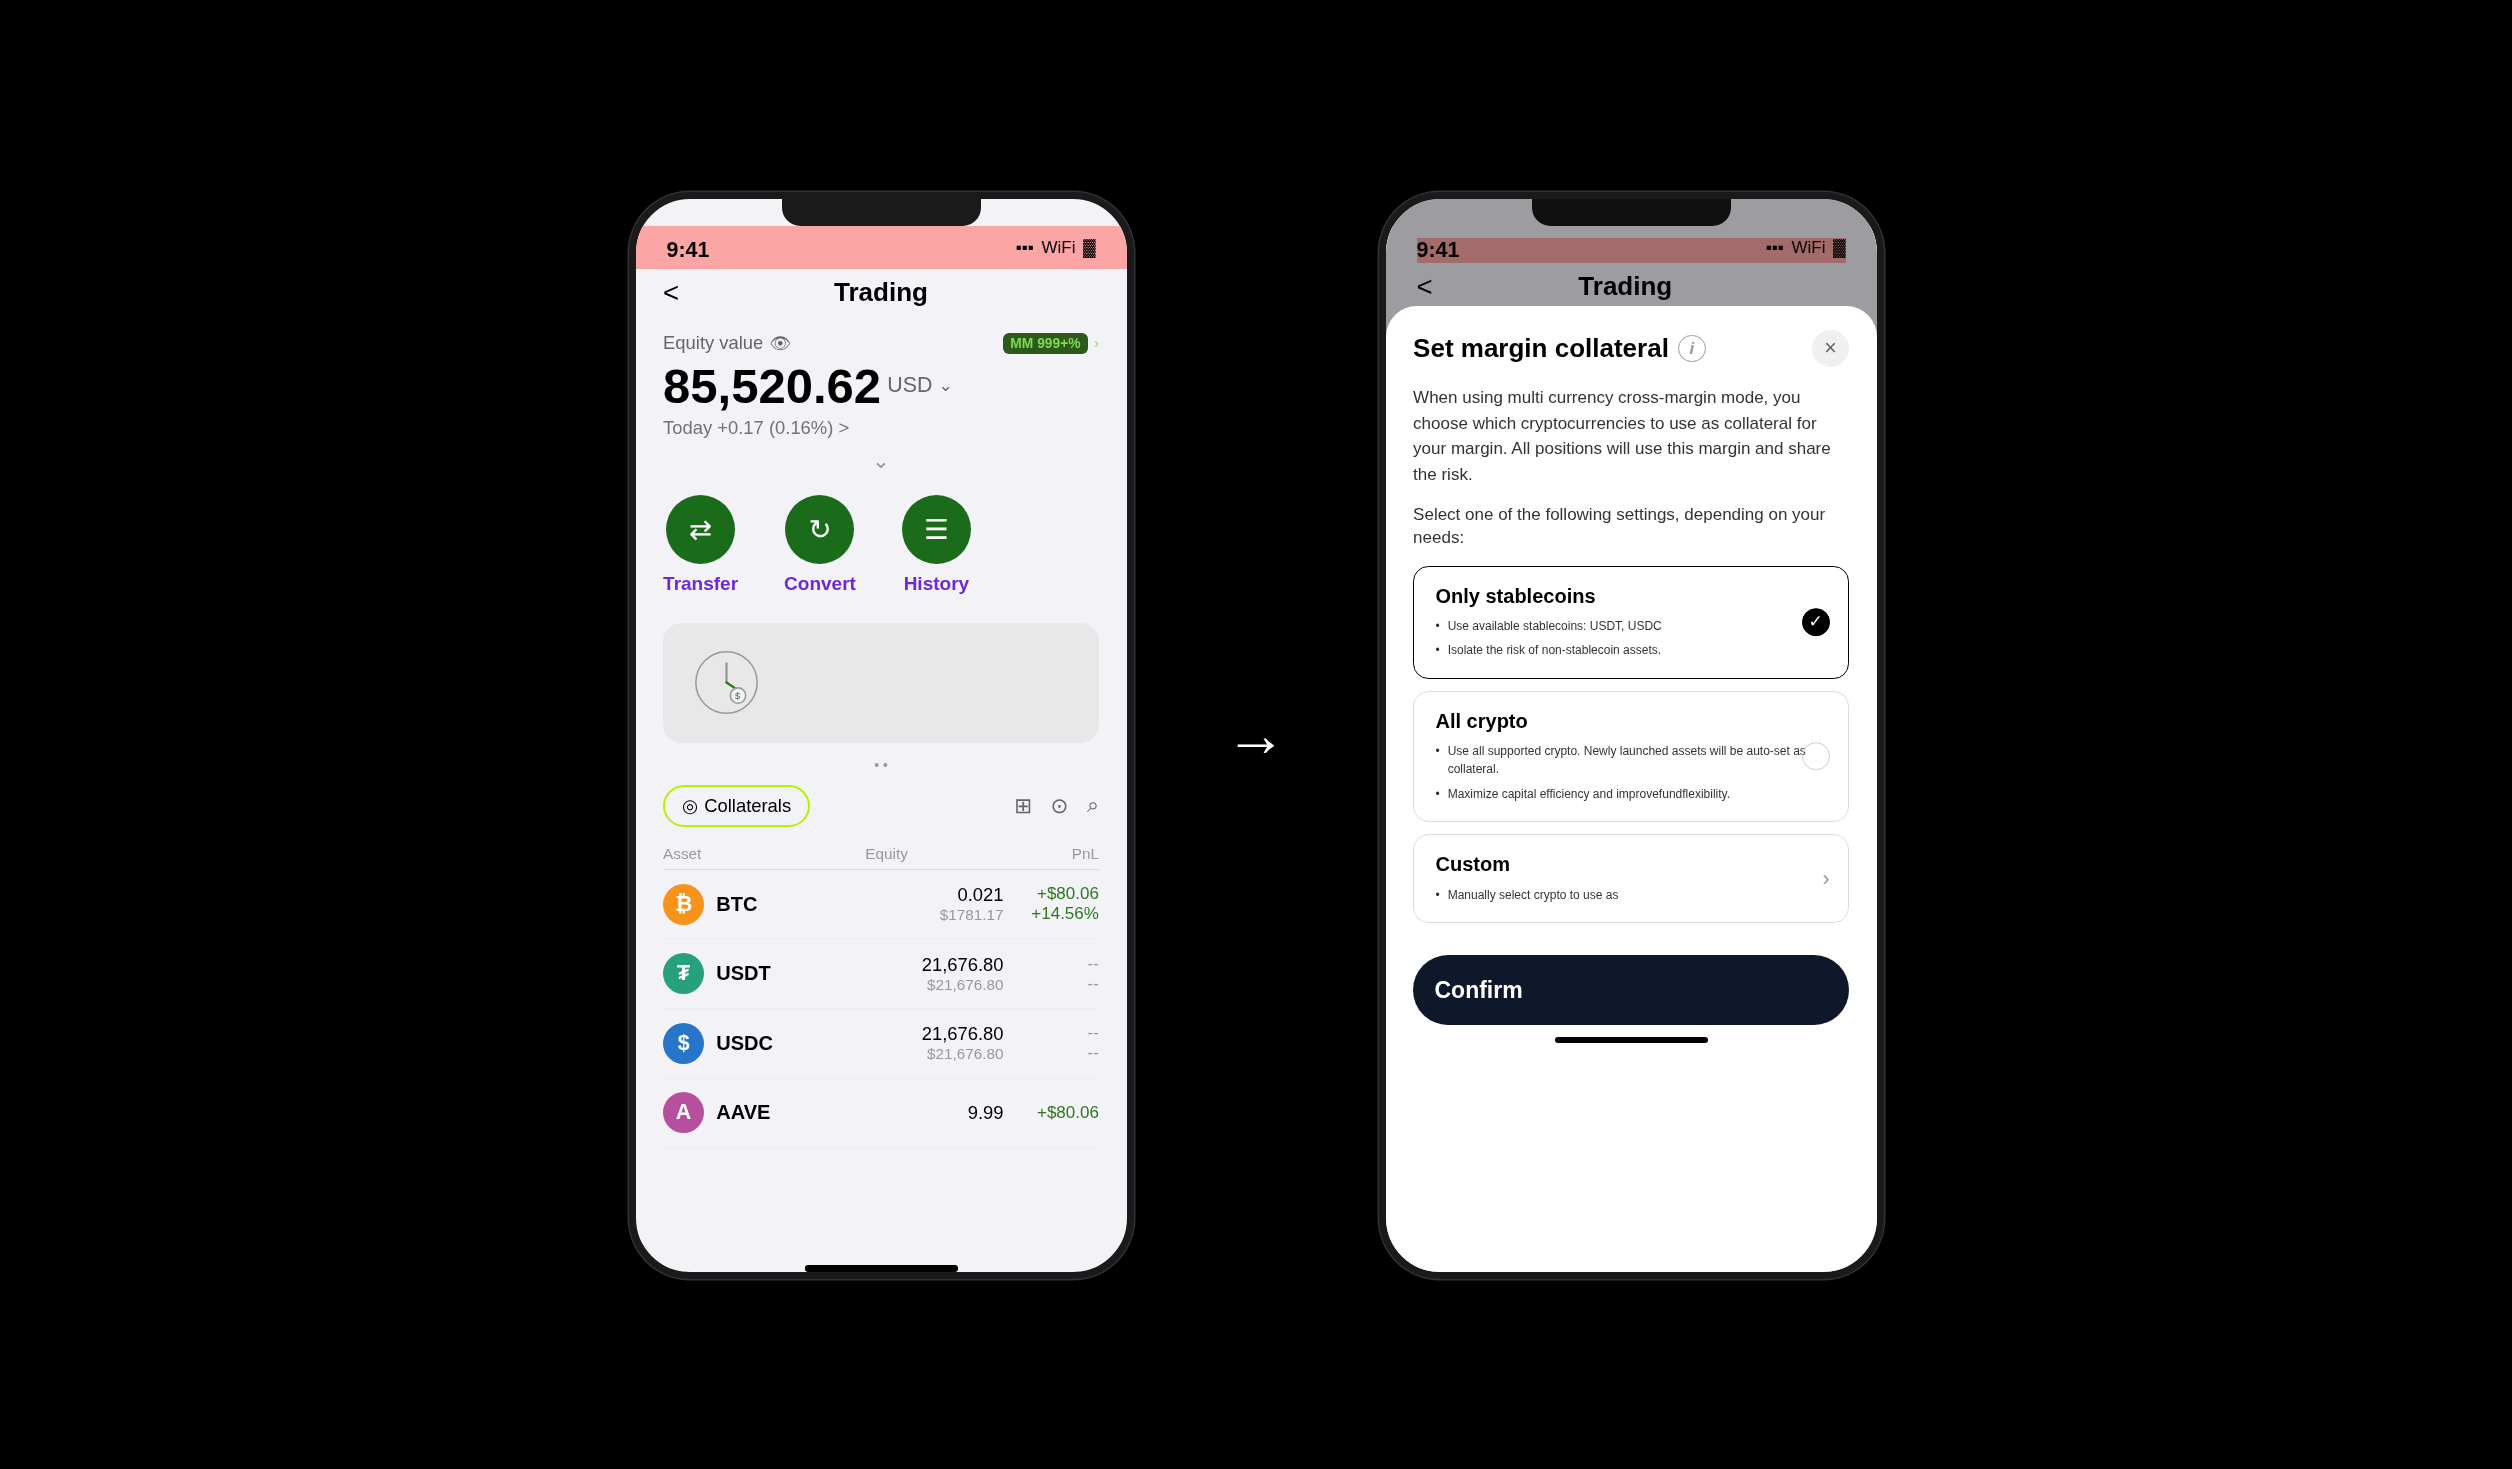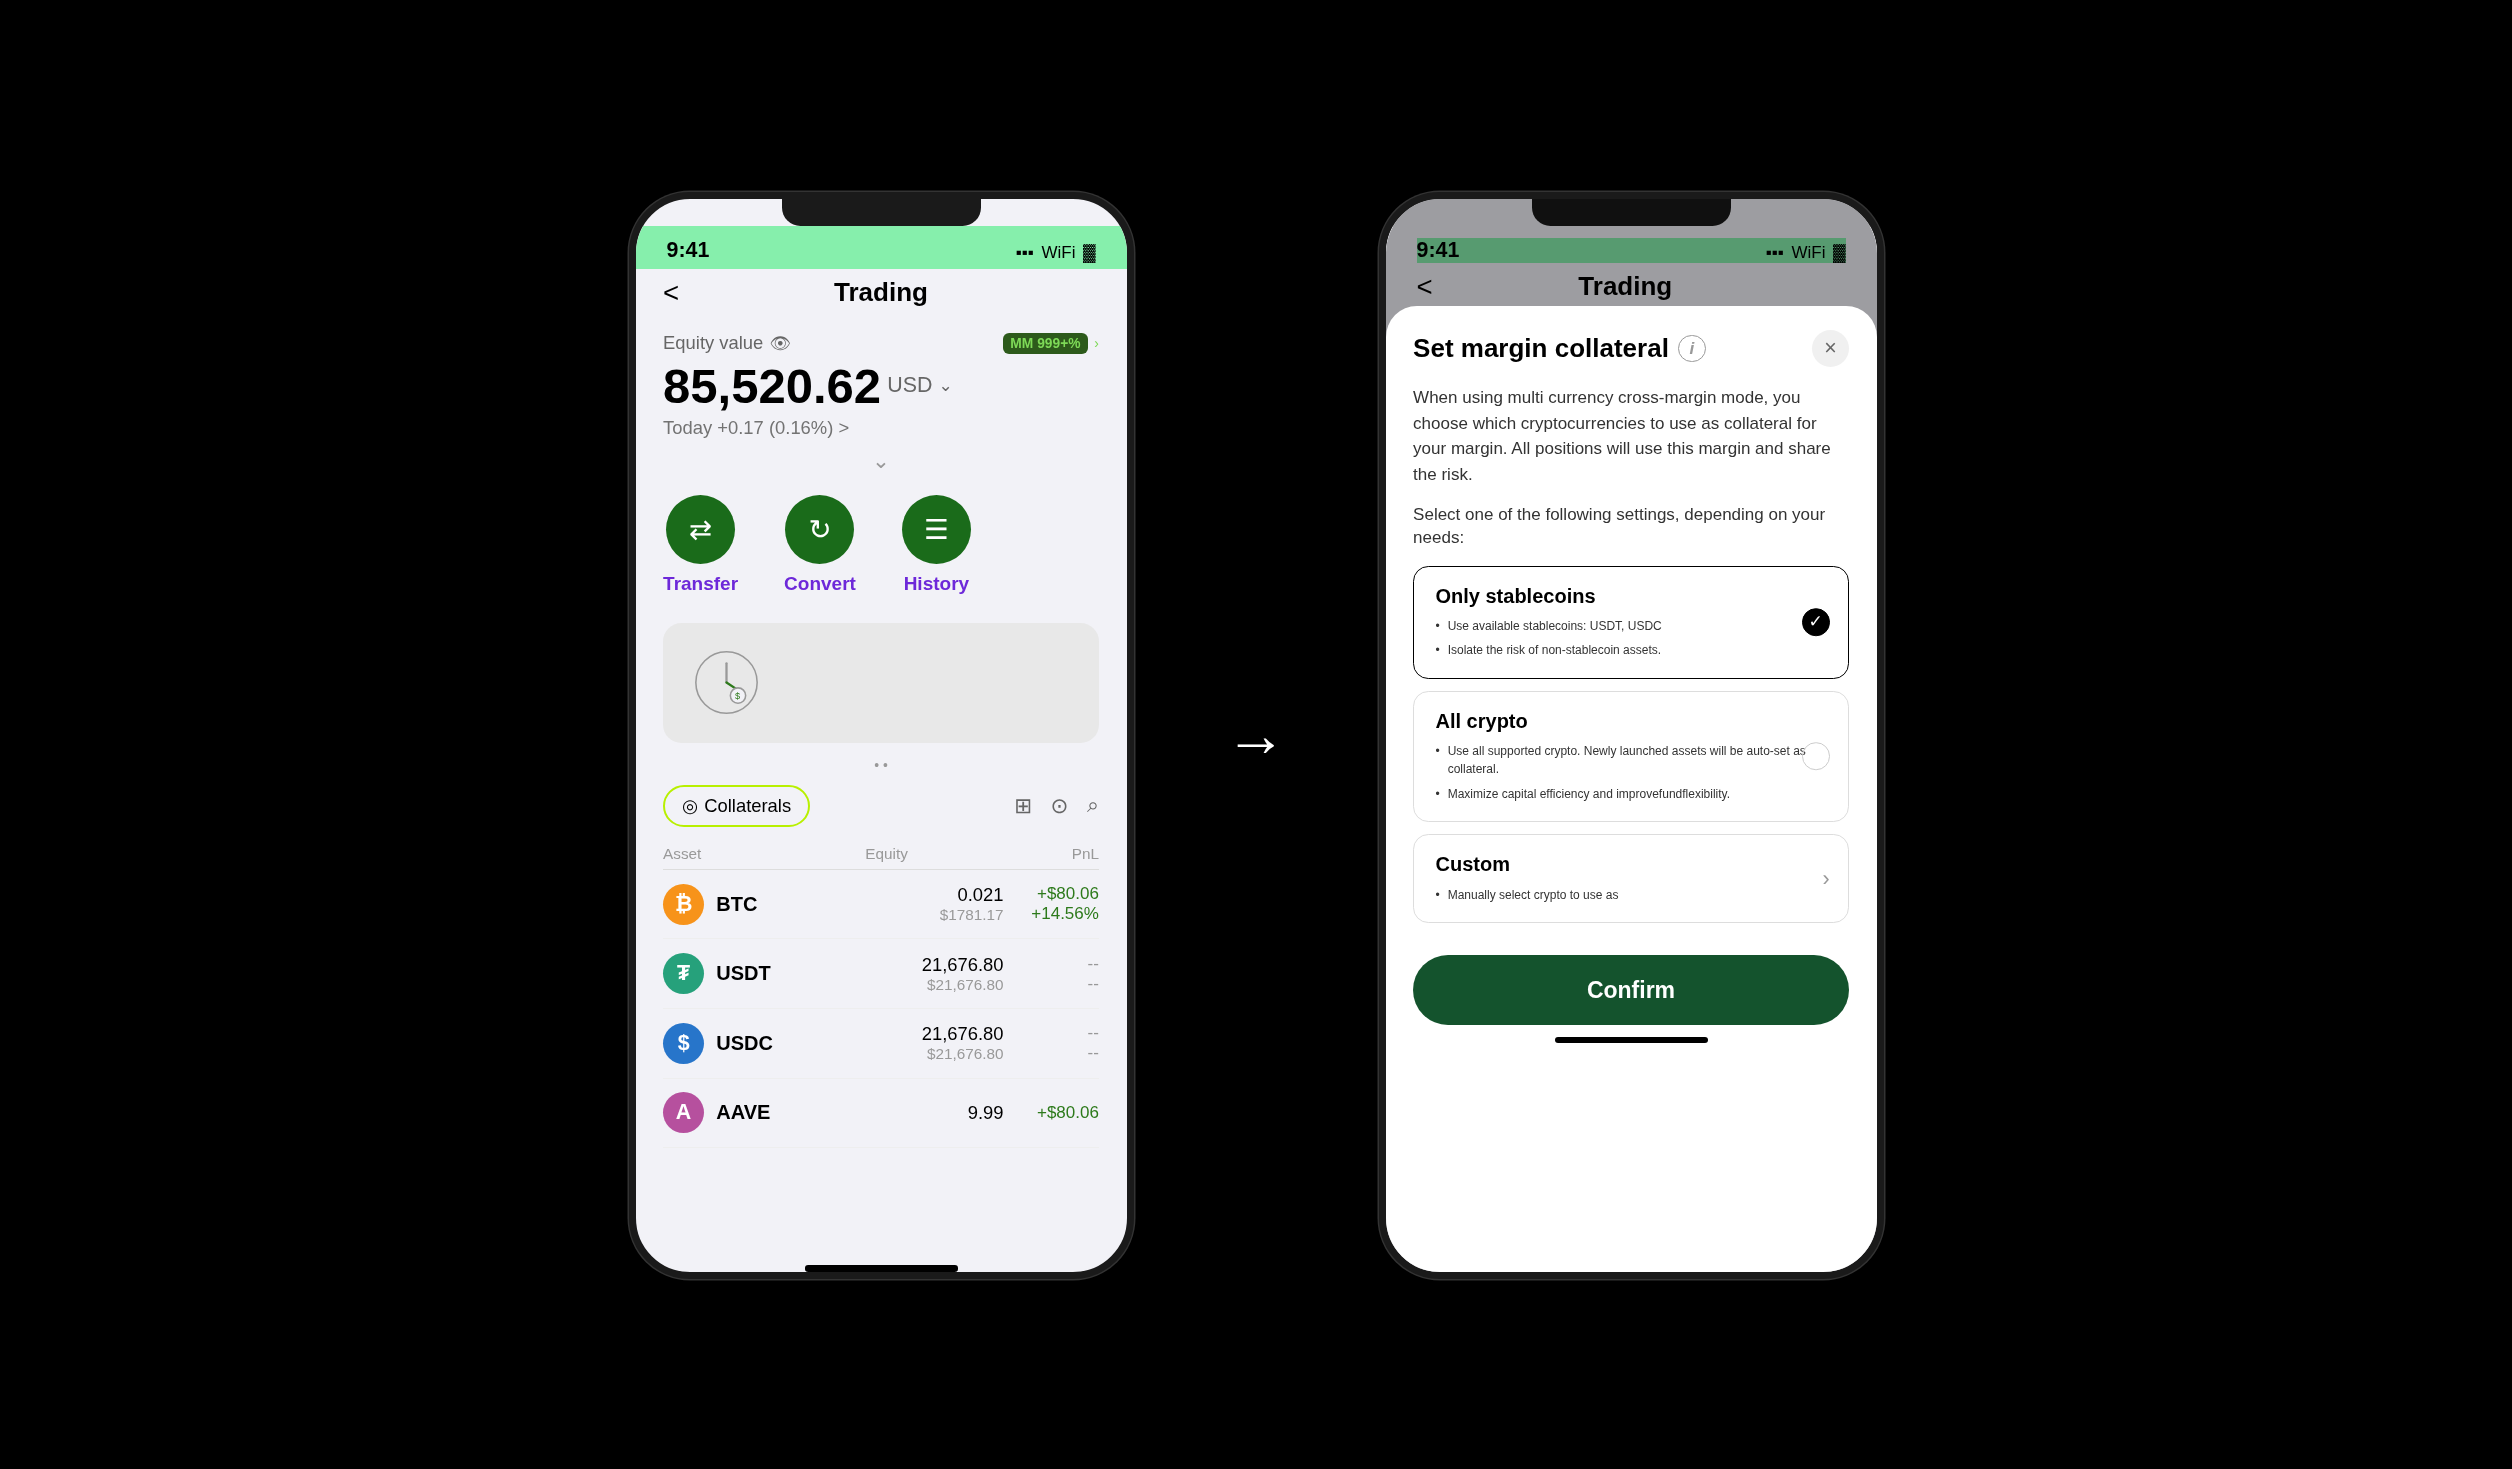--- a/index.html
+++ b/index.html
@@ -33,23 +33,23 @@
       position: relative;
       box-shadow: 0 0 0 1.5px #333, 0 31px 61px rgba(0,0,0,0.8);
       display: flex;
       flex-direction: column;
     }
 
     
     .status-bar {
       display: flex;
       justify-content: space-between;
-      align-items: flex-end;
+      align-items: flex-start;
       padding: 12.2px 31px 6.1px;
-      background: #86efac;
+      background: #fca5a5;
     }
     .status-time {
       font-size: 21.4px;
       font-weight: 600;
       color: #000;
     }
     .status-icons {
       display: flex;
       align-items: center;
       gap: 7.7px;
@@ -441,31 +441,31 @@
       position: absolute;
       right: 18.4px;
       top: 50%;
       transform: translateY(-50%);
       color: #999;
       font-size: 21.4px;
     }
 
     
     .confirm-btn {
-      background: #14532d;
+      background: #0f172a;
       color: #fff;
       border: none;
       border-radius: 46px;
       width: 100%;
       padding: 21.4px;
       font-size: 23px;
       font-weight: 600;
       margin-top: 15.3px;
       cursor: pointer;
-      text-align: center;
+      text-align: left;
     }
 
     
     .home-indicator {
       width: 153px;
       height: 6.1px;
       background: #000;
       border-radius: 3.1px;
       margin: 12.2px auto 0;
     }

